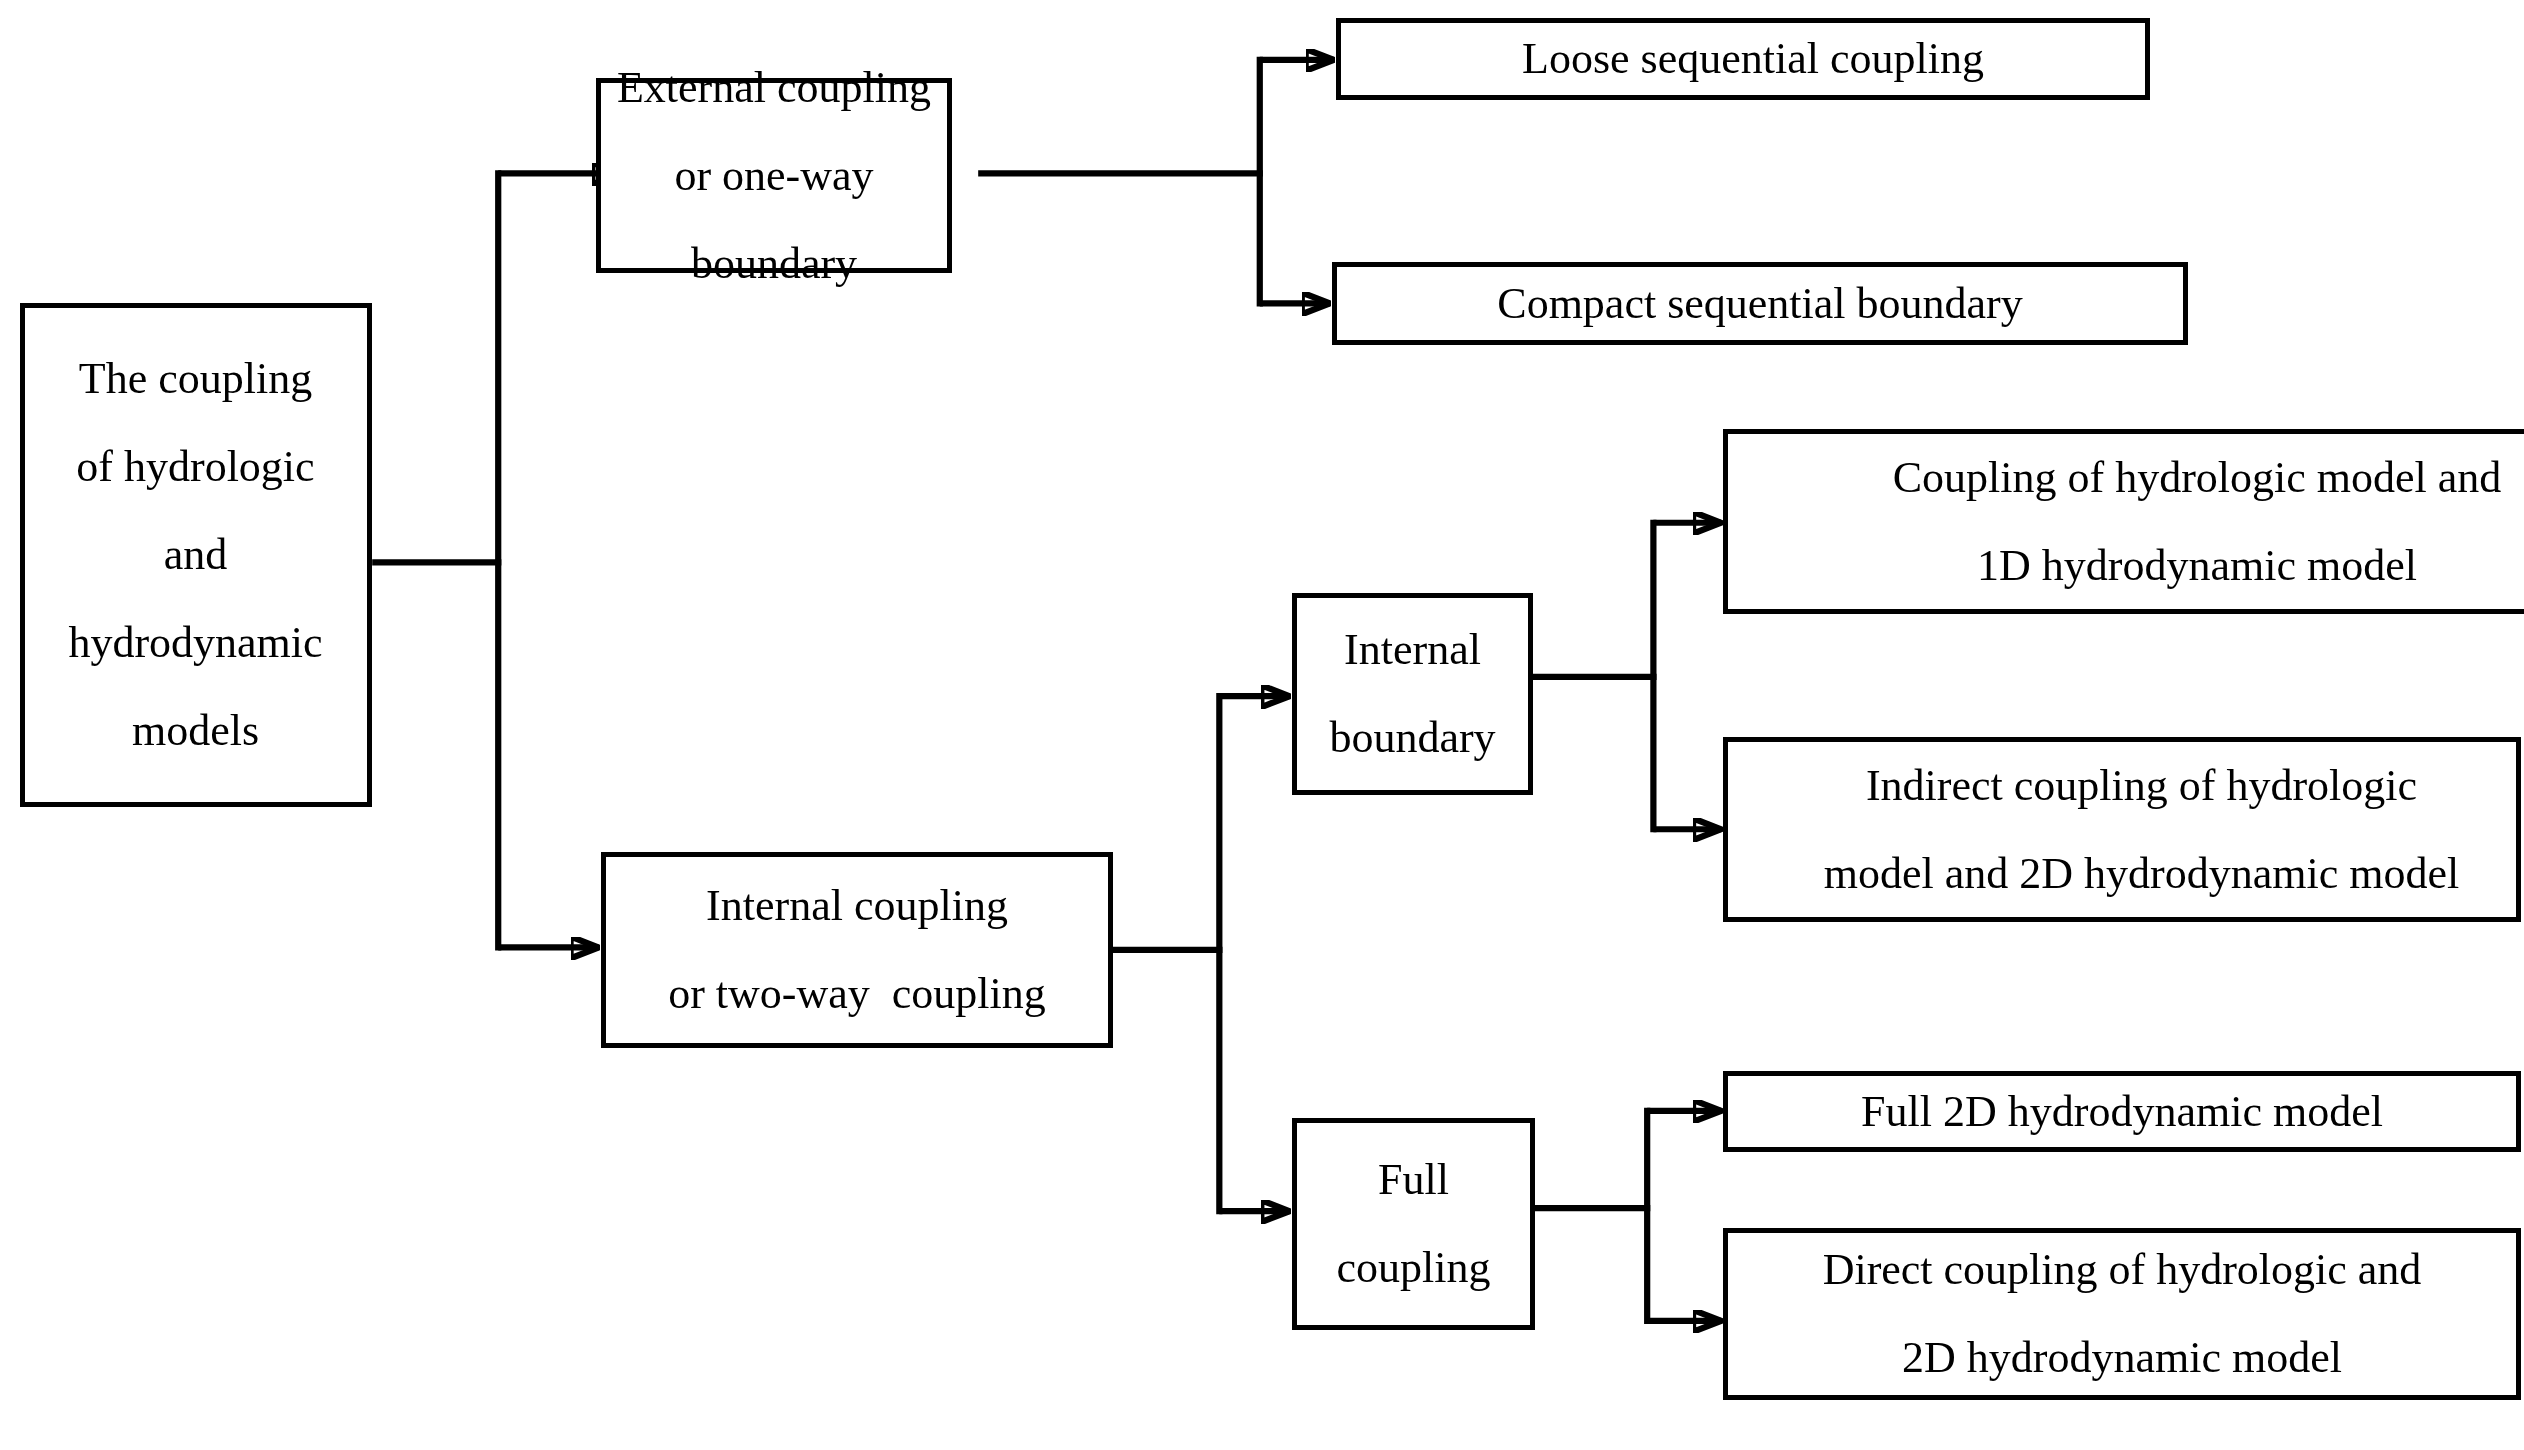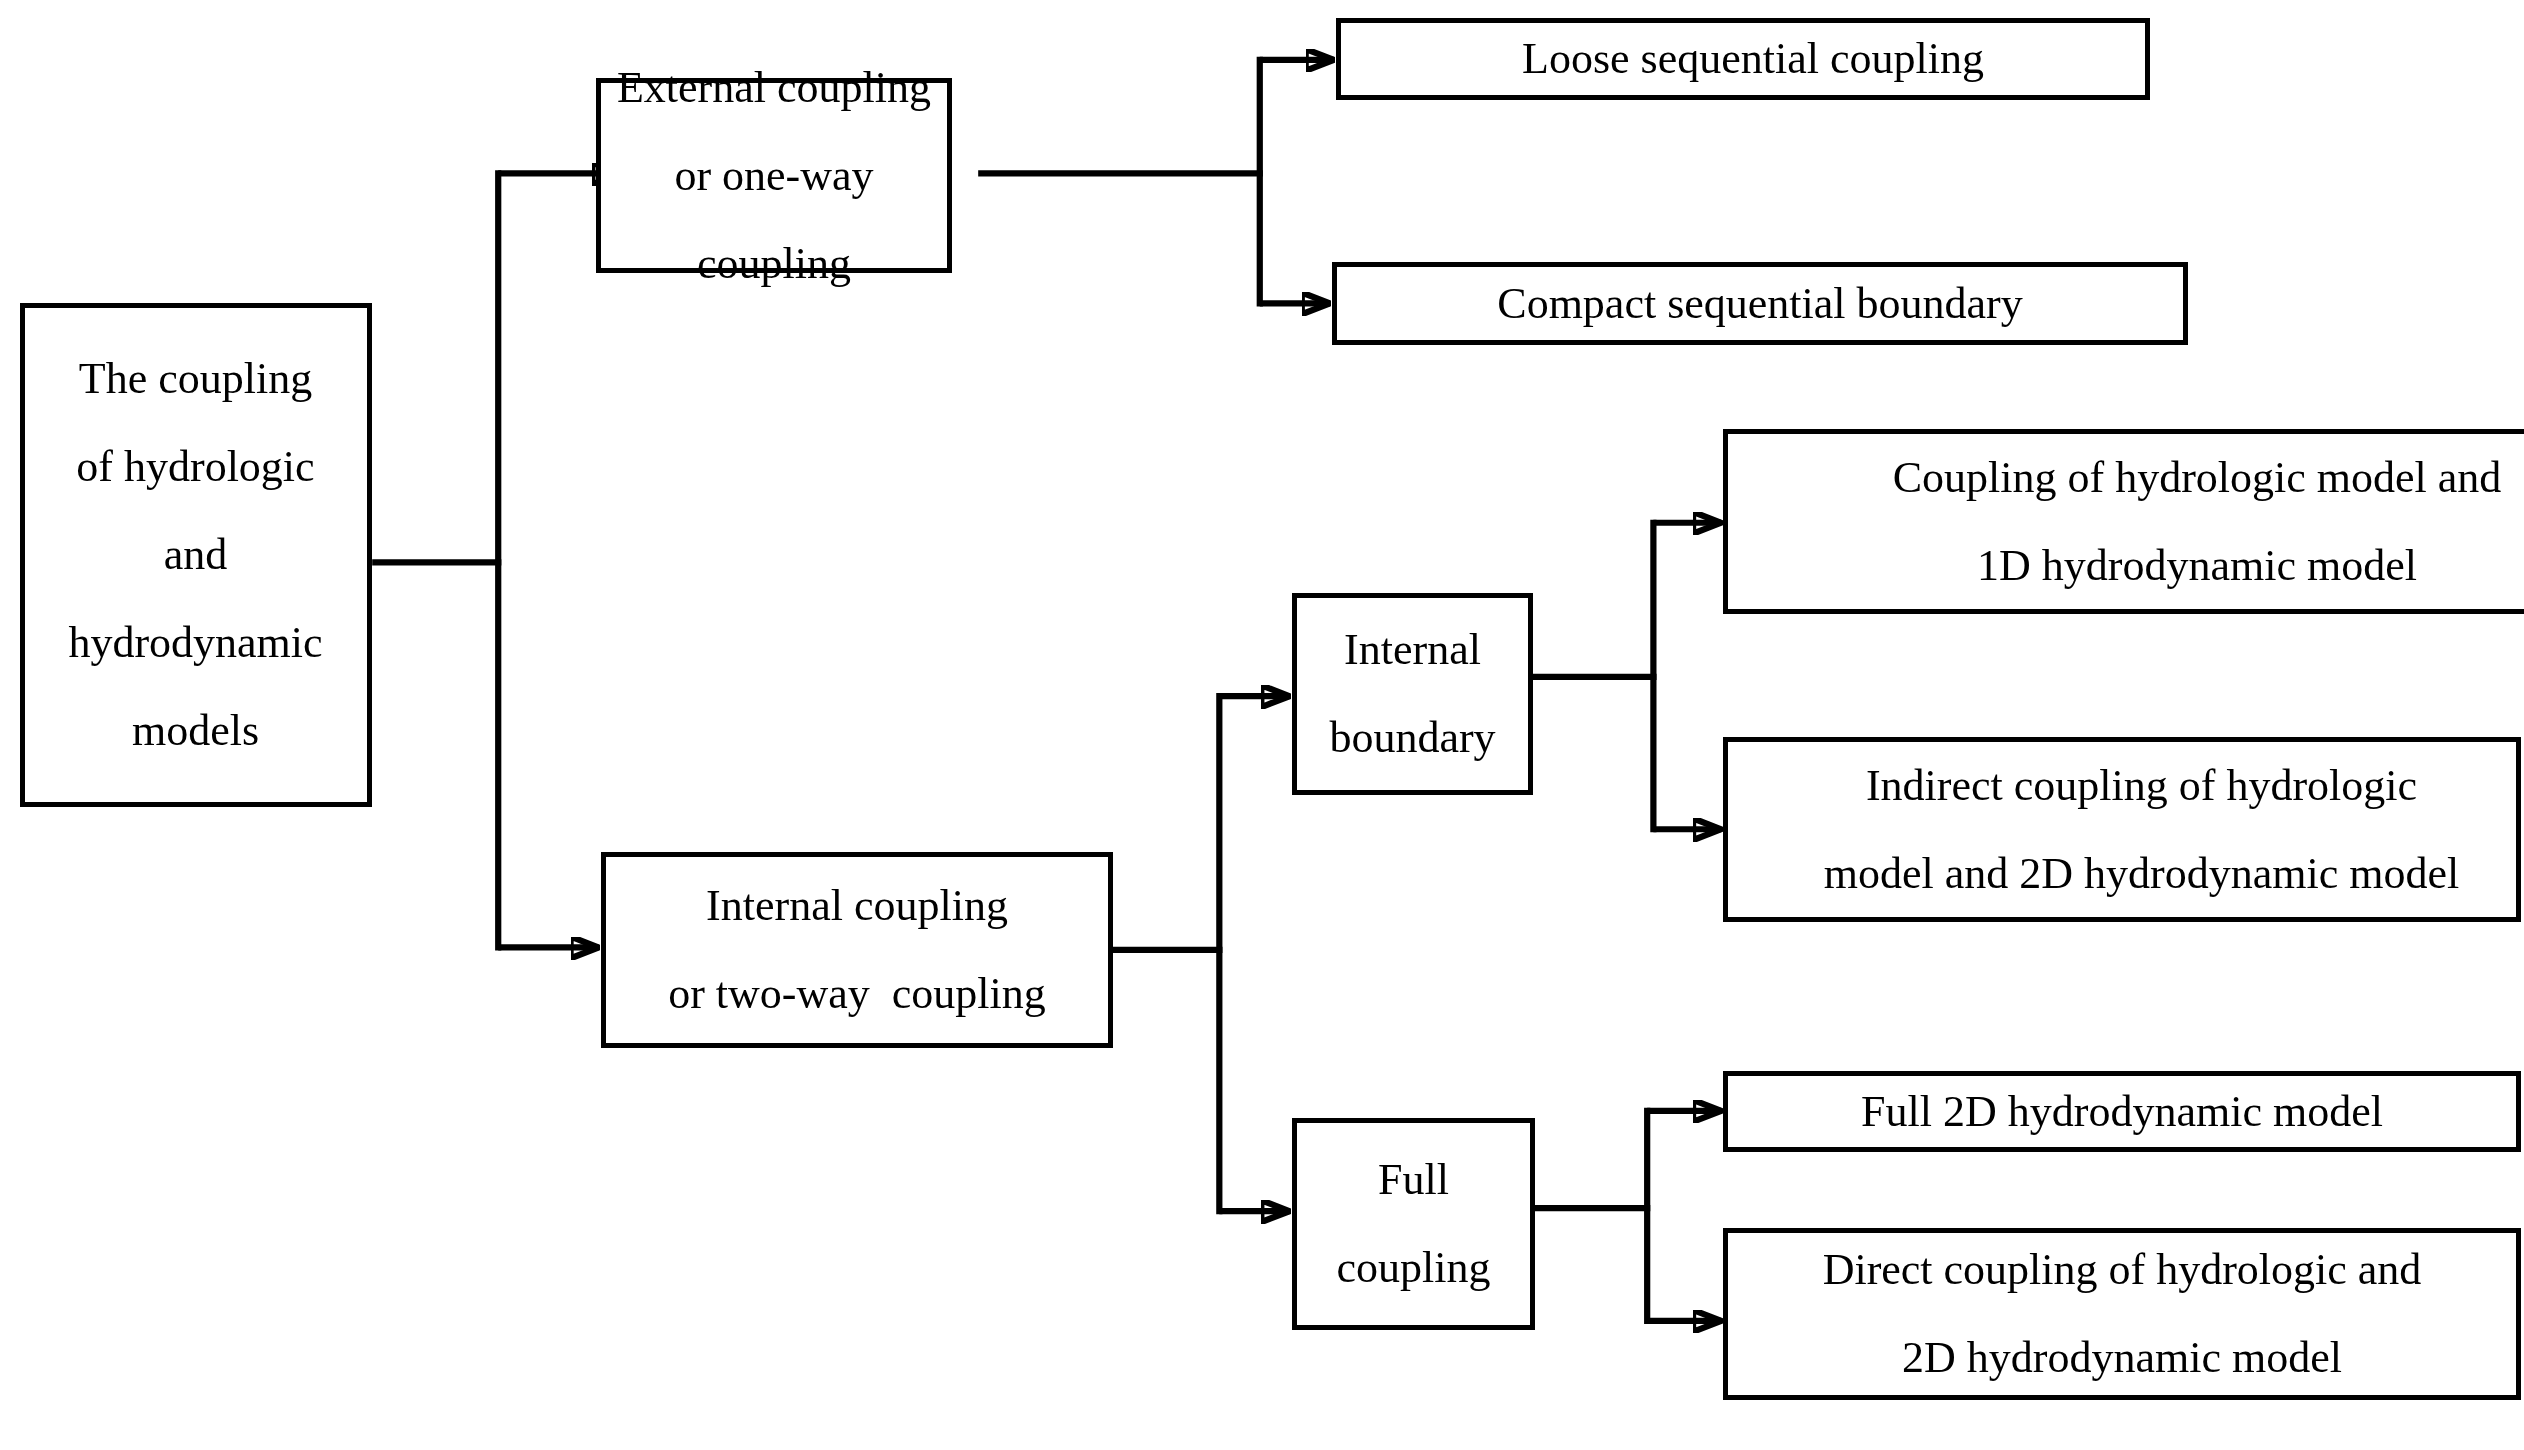--- a/index.html
+++ b/index.html
@@ -101,21 +101,21 @@
   <div class="node" id="node-root">
     <span class="line">The coupling</span>
     <span class="line">of hydrologic</span>
     <span class="line">and</span>
     <span class="line">hydrodynamic</span>
     <span class="line">models</span>
   </div>
 
   <div class="node" id="node-external">
     <span class="line">External coupling</span>
-    <span class="line">or one-way  coupling</span>
+    <span class="line">or one-way  boundary</span>
   </div>
 
   <div class="node" id="node-loose">
     <span class="line">Loose sequential coupling</span>
   </div>
 
   <div class="node" id="node-compact">
     <span class="line">Compact sequential boundary</span>
   </div>
 

